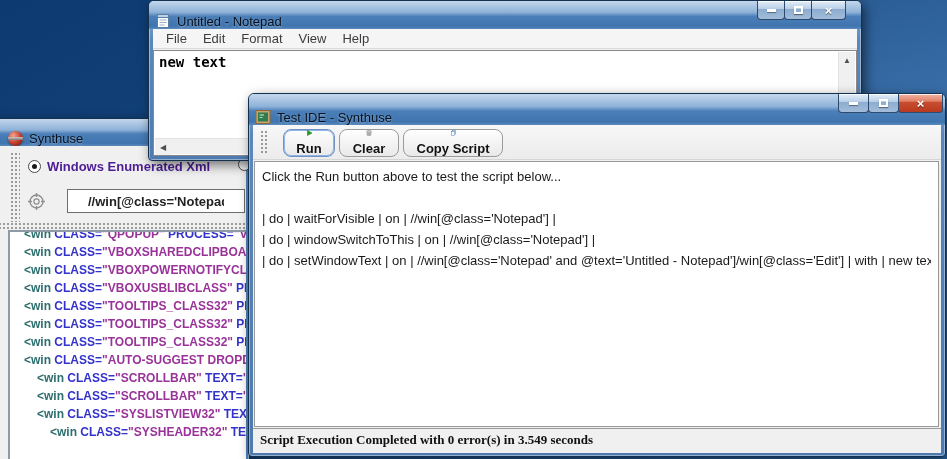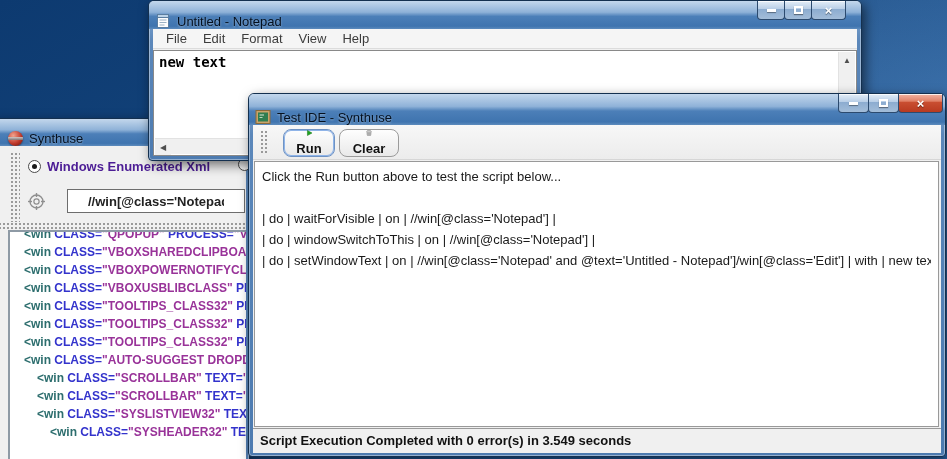--- a/index.html
+++ b/index.html
@@ -147,21 +147,21 @@
     padding:4px 7px; overflow:hidden;
   }
   .script-line {
     font-size:13px; color:#1a1a1a; line-height:21px; min-height:21px;
     white-space:pre; overflow:hidden;
   }
   .ti-status {
     position:absolute; left:0; right:0; bottom:2px; height:23px;
     background:#f0f0f0; border-top:1px solid #9a9a9a;
     display:flex; align-items:center;
-    font-size:13px; font-weight:bold; color:#111; padding-left:7px; white-space:nowrap;
+    font-size:13px; font-weight:bold; color:#111; padding-left:7px; white-space:nowrap;font-family:Liberation Serif, serif;
   }
 
   
   .icon16 { width:16px; height:16px; margin-left:6px; flex:0 0 auto; }
   .sphere-icon {
     width:15px; height:15px; border-radius:50%; margin-left:7px; flex:0 0 auto;
     background:
       linear-gradient(180deg, transparent 42%, rgba(200,200,200,.9) 42%, rgba(130,130,130,.9) 58%, transparent 58%),
       radial-gradient(circle at 35% 30%, #f2a38d, #c0392b 55%, #5e0f05 100%);
     box-shadow:0 1px 2px rgba(0,0,0,.4);
@@ -296,20 +296,27 @@
         <div class="tbtn btn-clear">
           <svg width="14" height="15" viewBox="0 0 14 15">
             <ellipse cx="7" cy="3" rx="5.5" ry="2" fill="#d9d9d9" stroke="#555" stroke-width="1"></ellipse>
             <path d="M1.5,3.4 L2.6,13 A4.4,1.6 0 0 0 11.4,13 L12.5,3.4" fill="#cfcfcf" stroke="#555" stroke-width="1"></path>
             <line x1="4.6" y1="5.5" x2="5" y2="12" stroke="#777" stroke-width="1"></line>
             <line x1="7" y1="5.5" x2="7" y2="12.5" stroke="#777" stroke-width="1"></line>
             <line x1="9.4" y1="5.5" x2="9" y2="12" stroke="#777" stroke-width="1"></line>
           </svg>
           <span>Clear</span>
         </div>
+        <div class="tbtn btn-copy">
+          <svg width="15" height="16" viewBox="0 0 15 16">
+            <rect x="4.5" y="1" width="9" height="11" fill="#eaf2fb" stroke="#3b6fb5" stroke-width="1.2"></rect>
+            <rect x="1.5" y="4" width="9" height="11" fill="#ffffff" stroke="#3b6fb5" stroke-width="1.2"></rect>
+          </svg>
+          <span>Copy Script</span>
+        </div>
       </div>
       <div class="script-area">
         <div class="script-line">Click the Run button above to test the script below...</div>
         <div class="script-line"></div>
         <div class="script-line">| do | waitForVisible | on | //win[@class='Notepad'] |</div>
         <div class="script-line">| do | windowSwitchToThis | on | //win[@class='Notepad'] |</div>
         <div class="script-line">| do | setWindowText | on | //win[@class='Notepad' and @text='Untitled - Notepad']/win[@class='Edit'] | with | new text |</div>
       </div>
       <div class="ti-status">
         <span>Script Execution Completed with 0 error(s) in 3.549 seconds</span>

